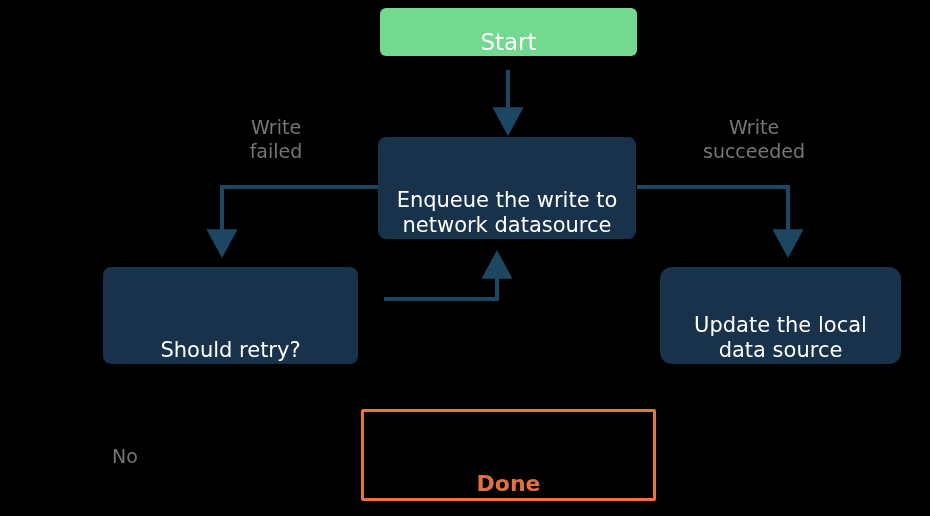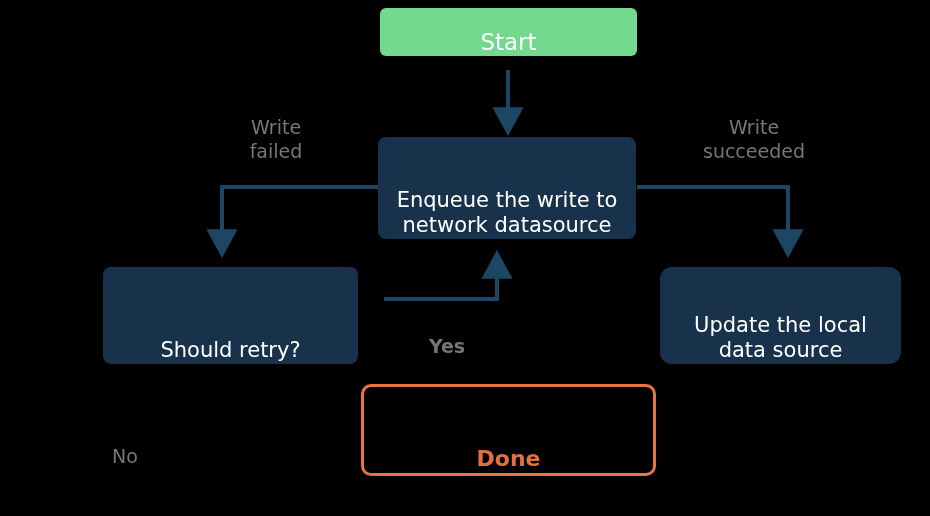--- a/index.html
+++ b/index.html
@@ -63,26 +63,26 @@
     width: 241px;
     height: 97px;
     background: #17324a;
     border-radius: 12px;
     color: #ffffff;
     font-size: 21px;
     padding: 0 14px;
   }
   .node-done {
     left: 361px;
-    top: 384px;
+    top: 409px;
     width: 295px;
     height: 92px;
     background: transparent;
     border: 3px solid #e8743f;
-    border-radius: 10px;
+    border-radius: 2px;
     color: #e3713f;
     font-size: 22px;
     font-weight: 600;
   }
   .edge-label {
     position: absolute;
     color: #767676;
     font-size: 19px;
     text-align: center;
     line-height: 1.28;
@@ -149,17 +149,16 @@
   <div class="node node-done">
     <span>Done</span>
   </div>
 
   <div class="edge-label label-write-failed">Write
 failed</div>
 
   <div class="edge-label label-write-succeeded">Write
 succeeded</div>
 
-  <div class="edge-label label-yes">Yes</div>
 
   <div class="edge-label label-no">No</div>
 
 </div>
 
 </body></html>

